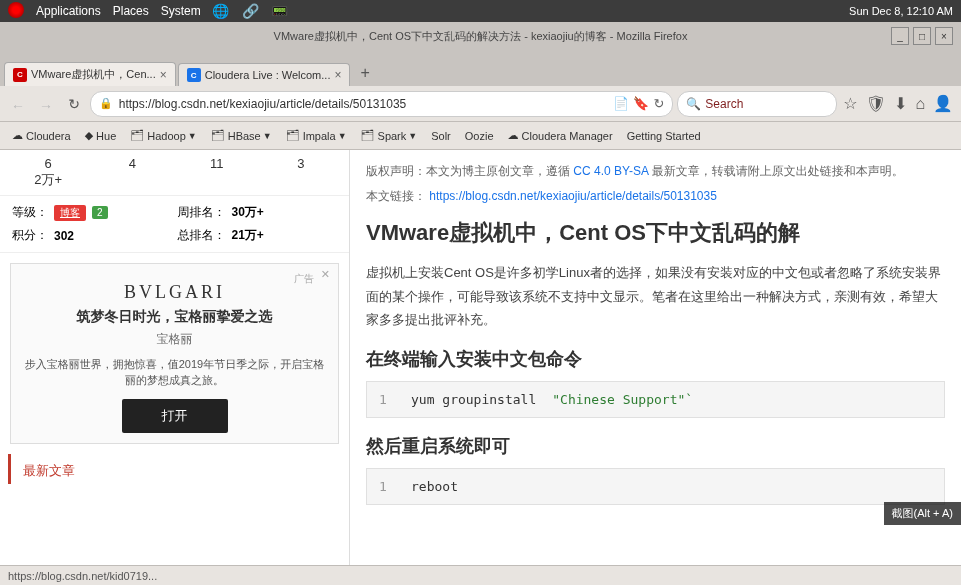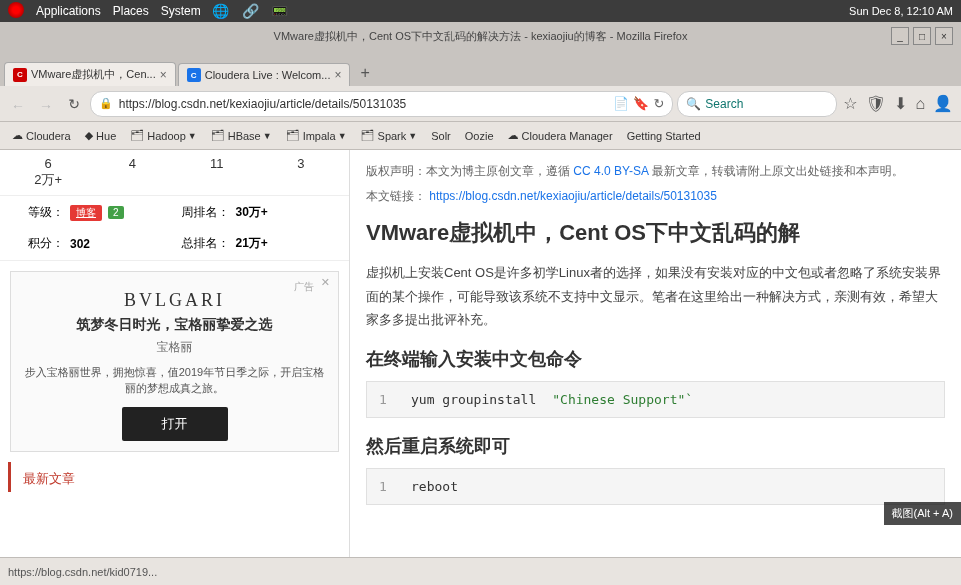--- a/index.html
+++ b/index.html
@@ -122,21 +122,21 @@
       display: flex;
       align-items: center;
       background: white;
       border: 1px solid #ccc;
       border-radius: 12px;
       padding: 2px 8px;
       height: 26px;
       width: 160px;
       gap: 4px;
     }
-    .search-text { color: #0f766e; font-size: 12px; }
+    .search-text { color: #7f1d1d; font-size: 12px; }
     .nav-icons-right { display: flex; gap: 4px; align-items: center; }
     .nav-icon-btn { color: #555; font-size: 16px; cursor: pointer; padding: 2px; }
 
     
     .bookmarks-bar {
       display: flex;
       align-items: center;
       background: #e8e4e0;
       padding: 3px 6px;
       gap: 2px;
@@ -178,24 +178,24 @@
       display: grid;
       grid-template-columns: repeat(4, 1fr);
       border-bottom: 1px solid #eee;
       padding: 6px;
       text-align: center;
     }
     .stat-item { font-size: 13px; color: #333; }
 
     
     .profile-info {
-      padding: 8px 28px;
+      padding: 8px 12px;
       display: grid;
       grid-template-columns: 1fr 1fr;
-      gap: 14px;
+      gap: 6px;
       border-bottom: 1px solid #eee;
       font-size: 12px;
     }
     .profile-row { display: flex; align-items: center; gap: 6px; }
     .level-badge {
       background: #e53935;
       color: white;
       font-size: 10px;
       padding: 1px 6px;
       border-radius: 2px;
@@ -319,21 +319,21 @@
       cursor: pointer;
     }
 
     
     .status-bar {
       position: fixed;
       bottom: 0;
       width: 100%;
       background: #e8e4e0;
       border-top: 1px solid #c0bcb8;
-      height: 28px;
+      height: 20px;
       display: flex;
       align-items: center;
       padding: 0 8px;
       font-size: 11px;
       color: #555;
     }
   </style>
 </head>
 <body>
 

